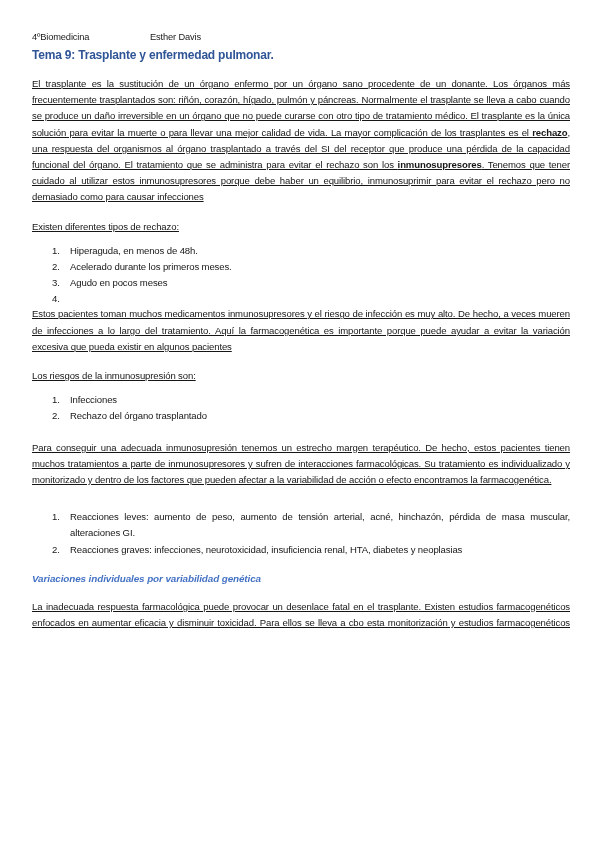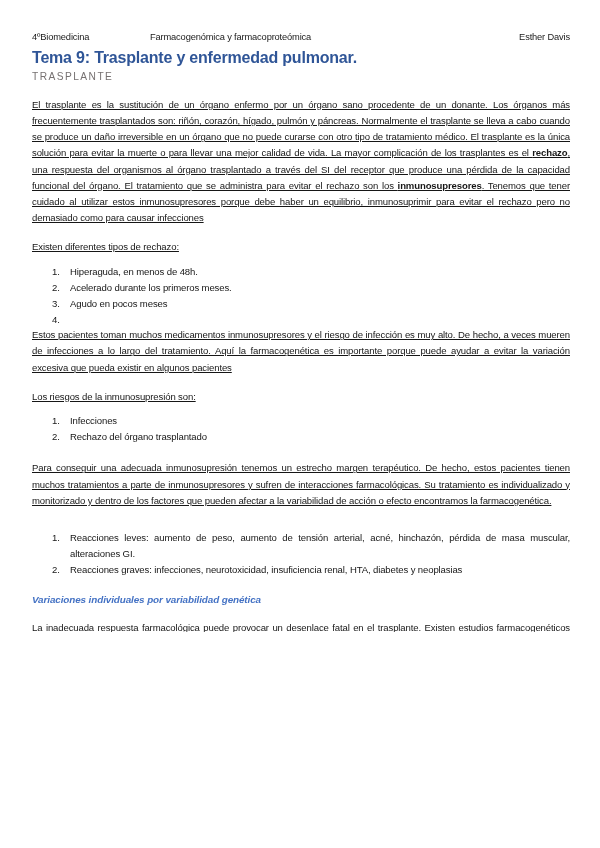--- a/index.html
+++ b/index.html
@@ -32,21 +32,21 @@
     color: #1a1a1a;
     height: 13px;
   }
   .doc-header .course { width: 118px; flex: 0 0 118px; }
   .doc-header .subject { flex: 1 1 auto; }
   .doc-header .author { flex: 0 0 auto; text-align: center; }
 
   
   .title-main {
     margin: 3px 0 0 0;
-    font-size: 16px;
+    font-size: 12px;
     font-weight: bold;
     color: #2f5597;
     letter-spacing: -0.2px;
     line-height: 1.25;
   }
   .title-sub {
     margin: 3px 0 0 0;
     font-size: 10.2px;
     font-weight: normal;
     color: #767171;
@@ -114,26 +114,24 @@
     color: #1a1a1a;
   }
 </style>
 </head>
 <body>
 
 <div class="page">
 
   <div class="doc-header">
     <span class="course">4ºBiomedicina</span>
-    <span class="subject">Farmacogenómica y farmacoproteómica</span>
     <span class="author">Esther Davis</span>
   </div>
 
   <h1 class="title-main">Tema 9: Trasplante y enfermedad pulmonar.</h1>
-  <h2 class="title-sub">TRASPLANTE</h2>
 
   <div class="spacer-md"></div>
 
   <p class="body lead"><span>El trasplante es la sustitución de un órgano enfermo por un órgano sano procedente de un donante. Los órganos más frecuentemente trasplantados son: riñón, corazón, hígado, pulmón y páncreas. Normalmente el trasplante se lleva a cabo cuando se produce un daño irreversible en un órgano que no puede curarse con otro tipo de tratamiento médico. El trasplante es la única solución para evitar la muerte o para llevar una mejor calidad de vida. La mayor complicación de los trasplantes es el </span><b>rechazo</b><span>, una respuesta del organismos al órgano trasplantado a través del SI del receptor que produce una pérdida de la capacidad funcional del órgano. El tratamiento que se administra para evitar el rechazo son los </span><b>inmunosupresores</b><span>. Tenemos que tener cuidado al utilizar estos inmunosupresores porque debe haber un equilibrio, inmunosuprimir para evitar el rechazo pero no demasiado como para causar infecciones</span></p>
 
   <div class="spacer-md"></div>
 
   <p class="body">Existen diferentes tipos de rechazo:</p>
 
   <ol class="num-list listpad">

